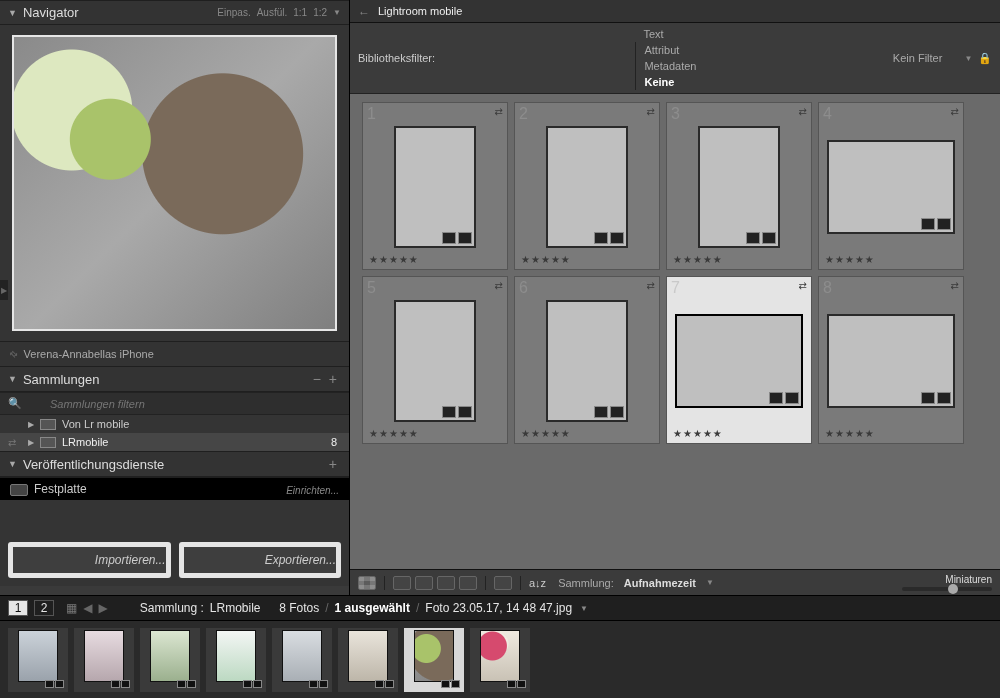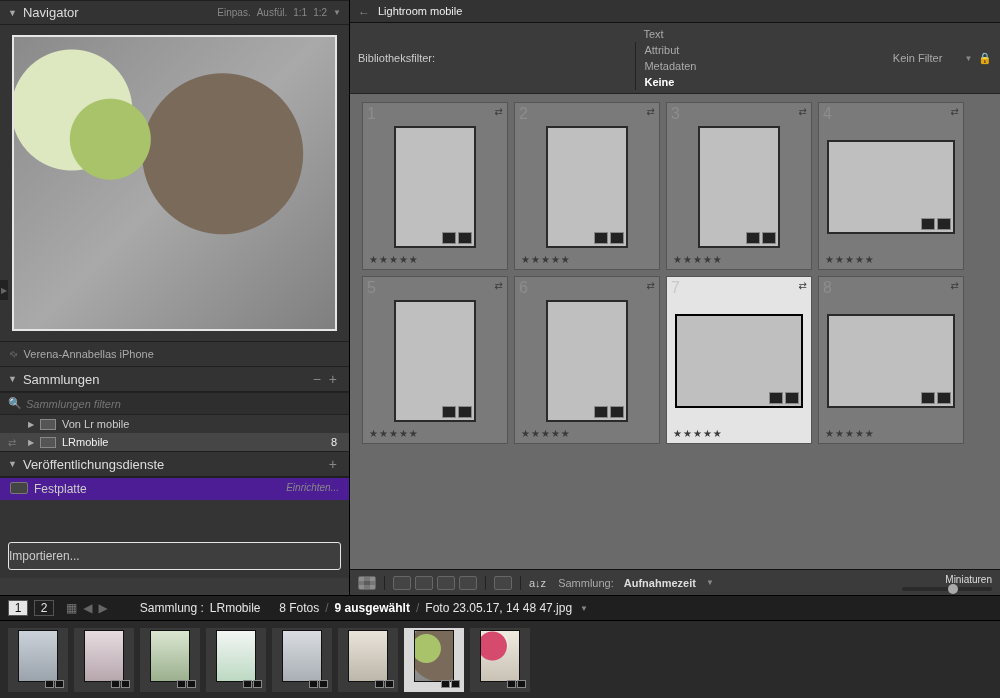--- a/index.html
+++ b/index.html
@@ -29,40 +29,40 @@
       radial-gradient(circle at 65% 40%, #7a6a5a 0 80px, transparent 81px), 
       linear-gradient(135deg,#8a8a8a 0%,#a9a9a9 50%,#7f7f7f 100%);
   }
 
   .device-row { background:#333; padding:6px 10px; display:flex; align-items:center; font-size:11px; color:#aaa; border-top:1px solid #1f1f1f; }
   .device-row .arrow { font-size:9px; margin-right:6px; color:#666; transform:rotate(45deg); }
 
   .collections { background:#343434; flex:0 0 auto; }
   .coll-filter { padding:4px 8px; display:flex; align-items:center; background:#2e2e2e; border-top:1px solid #222; border-bottom:1px solid #222;}
   .coll-filter .mag { width:14px; color:#777; margin-right:4px; font-size:11px;}
-  .coll-filter input { flex:1; background:transparent; border:none; color:#888; font-style:italic; font-size:11px; }
+  .coll-filter input { flex:1; background:transparent; border:none; color:#888; font-style:italic; font-size:11px;margin-left:24px; }
 
   .coll-list { font-size:11px; }
   .coll-row { display:flex; align-items:center; padding:3px 8px; color:#ccc; }
   .coll-row.selected { background:#464646; color:#f0f0f0; }
   .coll-row .indent1 { width:20px; }
   .coll-row .caret { font-size:8px; width:12px; color:#aaa; }
   .coll-row .sync { width:14px; color:#777; font-size:10px; }
   .coll-row .icon { width:16px; height:11px; margin-right:6px; background:#555; border:1px solid #888; }
   .coll-row .name { flex:1; }
   .coll-row .count { color:#eee; padding-right:4px; }
 
-  .publish { background:#4c1d95; padding:4px 10px; display:flex; align-items:flex-start; border-top:1px solid #1f1f1f;}
+  .publish { background:#000000; padding:4px 10px; display:flex; align-items:flex-end; border-top:1px solid #1f1f1f;}
   .publish .disk-icon { width:18px; height:12px; border:1px solid #777; border-radius:2px; margin-right:6px; background:#444;}
   .publish .name { flex:1; font-size:12px; color:#ccc; }
   .publish .setup { font-size:10px; color:#888; font-style:italic; }
   .publish-gap { height:36px; background:#343434; }
 
   .import-row { display:flex; gap:8px; padding:6px 8px 8px 8px; background:#343434; }
-  .btn { flex:1; background:#3e3e3e; border:1px solid #e5e5e5; color:#ccc; padding:6px 0; text-align:left; border-radius:3px; font-size:12px; }
+  .btn { flex:1; background:#3e3e3e; border:5px solid #e5e5e5; color:#ccc; padding:6px 0; text-align:right; border-radius:3px; font-size:12px;font-style:italic; }
 
   
   .right { flex:1; display:flex; flex-direction:column; background:#636363; min-width:0;}
 
   .right-header { background:#333; display:flex; align-items:center; padding:4px 8px; border-bottom:1px solid #111; }
   .right-header .back { color:#888; font-size:12px; margin-right:8px; }
   .right-header .title { font-size:11px; color:#eee; }
   .right-header .spacer { flex:1; }
   .right-header .public-btn { background:#3e3e3e; border:1px solid #1e1e1e; color:#ddd; font-size:12px; padding:3px 10px; border-radius:3px; }
 
@@ -207,20 +207,21 @@
     </div>
     <div class="publish">
       <span class="disk-icon"></span>
       <span class="name">Festplatte</span>
       <span class="setup">Einrichten...</span>
     </div>
     <div class="publish-gap"></div>
 
     <div class="import-row">
       <div class="btn">Importieren...</div>
+      <div class="btn">Exportieren...</div>
     </div>
   </div>
 
   <div class="right">
 
     <div class="right-header">
       <span class="back">←</span>
       <span class="title">Lightroom mobile</span>
       <span class="spacer"></span>
     </div>
@@ -380,21 +381,21 @@
   <span class="page">2</span>
   <span class="gridicon">▦</span>
   <span class="nav-arrow">◀</span>
   <span class="nav-arrow">▶</span>
   <span style="width:20px;"></span>
   <span>Sammlung :</span>
   <span>LRmobile</span>
   <span>&nbsp;&nbsp;</span>
   <span>8 Fotos</span>
   <span class="sep">/</span>
-  <span class="strong">9 ausgewählt</span>
+  <span class="strong">1 ausgewählt</span>
   <span class="sep">/</span>
   <span>Foto 23.05.17, 14 48 47.jpg</span>
   <span style="font-size:8px;color:#888;margin-left:2px;">▼</span>
 </div>
 
 <div class="filmstrip" id="filmstrip">
     <div class="film-cell">
       <div class="t sc1"></div>
       <div class="b">
         <span></span>

